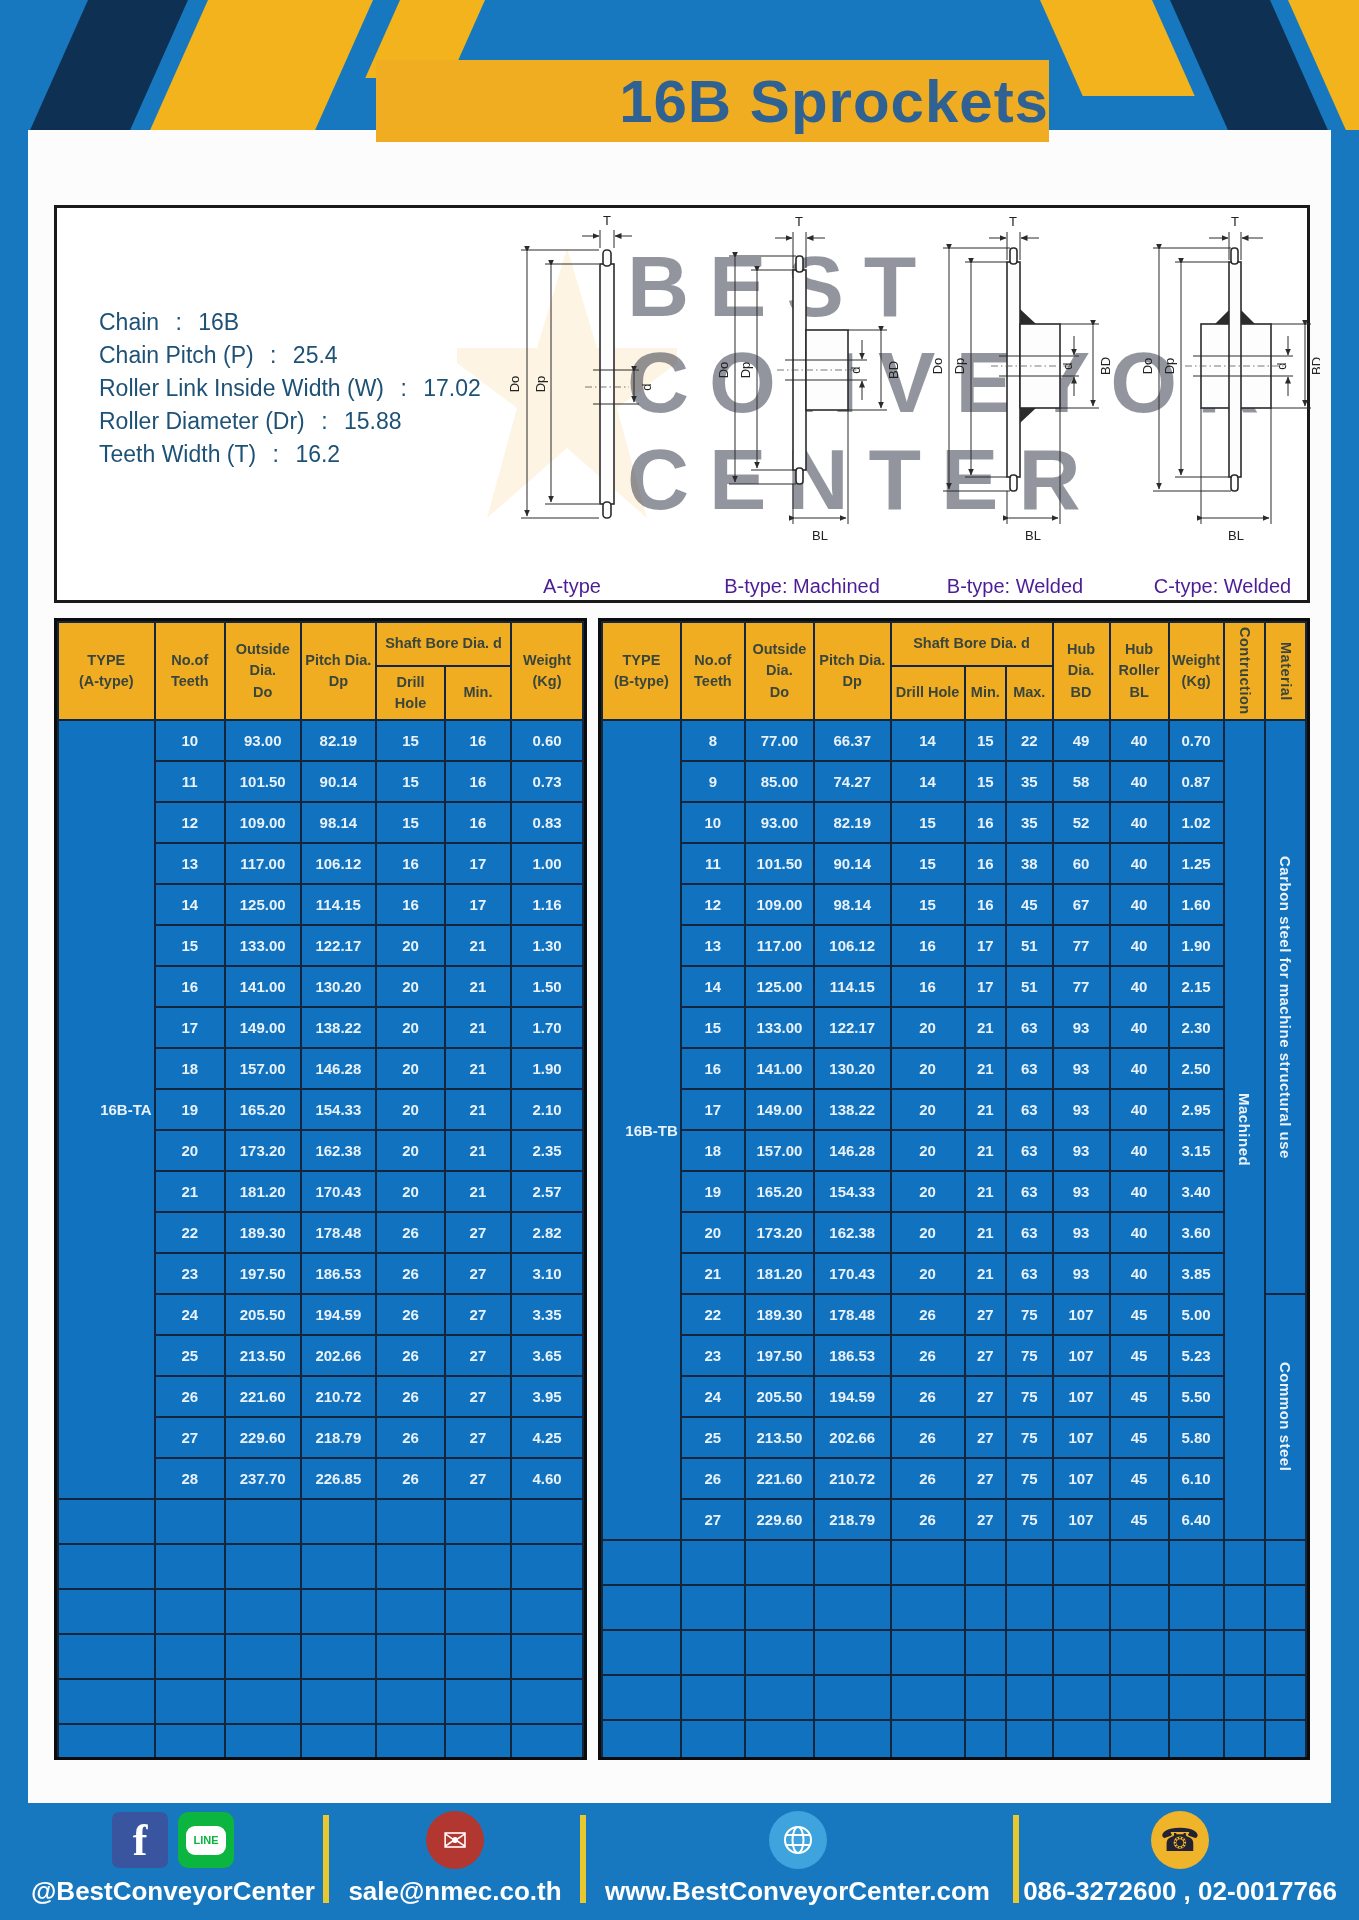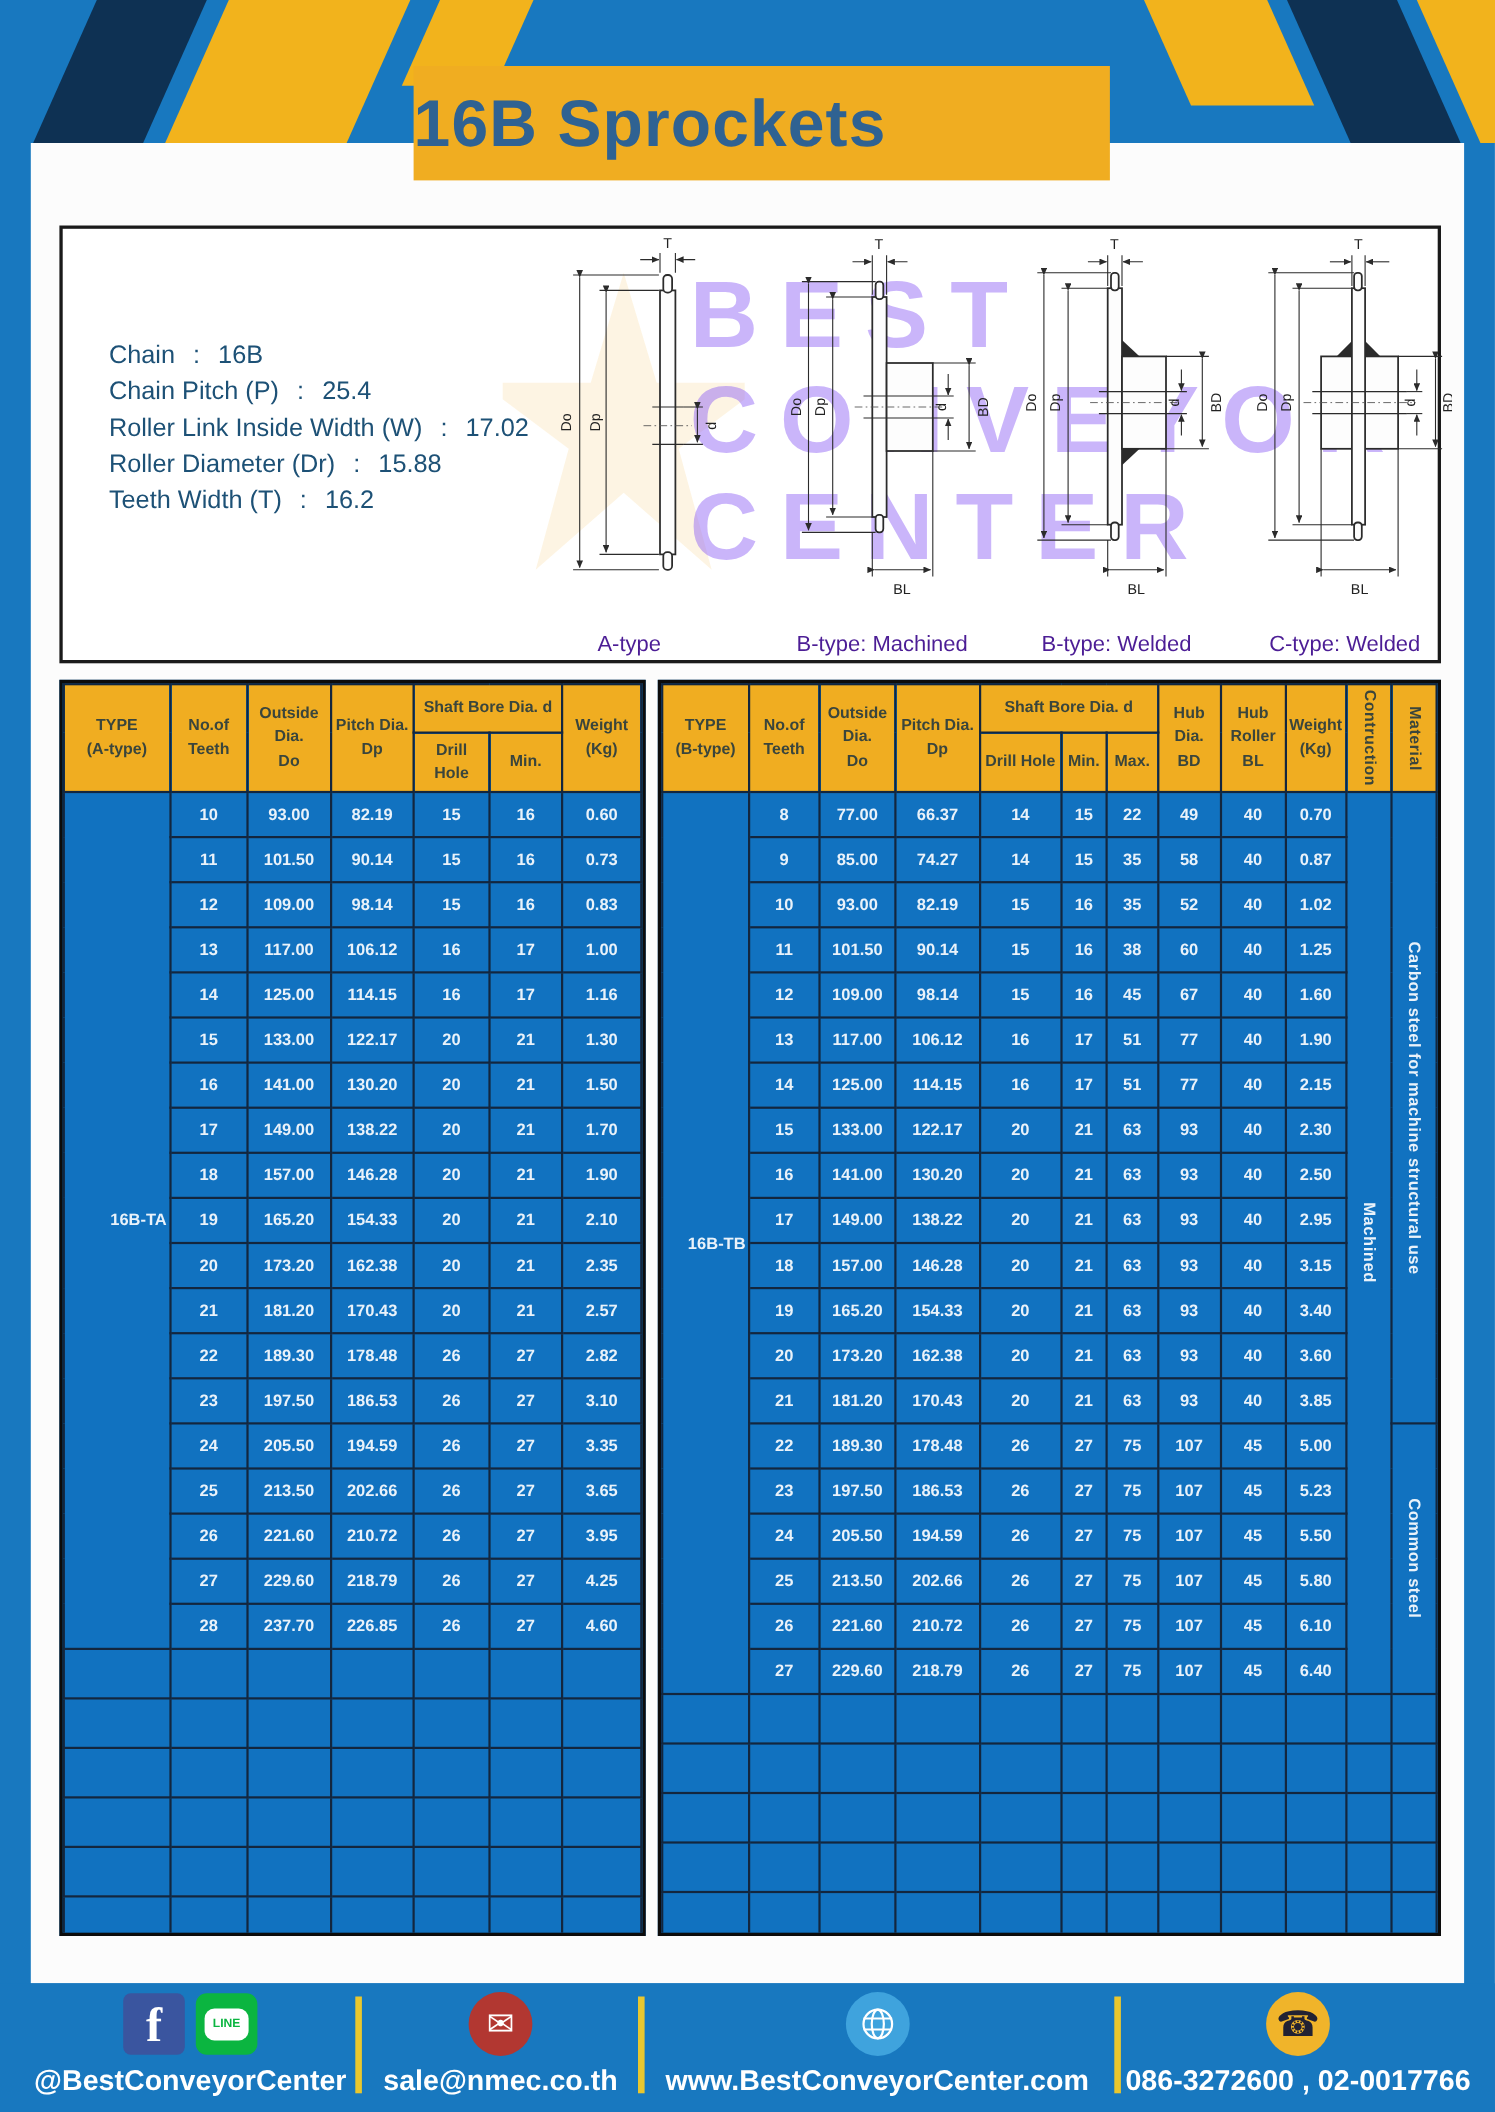--- a/index.html
+++ b/index.html
@@ -7,29 +7,29 @@
         font-family:"Liberation Sans",sans-serif;}
   
   .band{position:absolute;top:0;left:0;width:1359px;height:130px;background:#1878bf;overflow:hidden;}
   .hz{position:absolute;top:0;height:130px;}
   .sk-l{transform:skewX(-24deg);transform-origin:top;}
   .sk-r{transform:skewX(24deg);transform-origin:top;}
   .hz-dark{background:#0e3153;}
   .hz-yel{background:#f2b31c;}
   
   .content{position:absolute;left:28px;top:130px;width:1303px;height:1673px;background:#fcfcfc;}
-  .title-box{position:absolute;left:376px;top:60px;width:633px;height:104px;background:#f0ad21;
-             display:flex;align-items:center;justify-content:flex-start;}
+  .title-box{position:absolute;left:376px;top:60px;width:633px;height:82px;background:#f0ad21;
+             display:flex;align-items:center;justify-content:flex-end;padding-left:40px;}
   .title-box h1{margin:0;font-size:60px;font-weight:bold;color:#2f6292;letter-spacing:1px;}
   
   .panel{position:absolute;left:54px;top:205px;width:1256px;height:398px;background:#ffffff;
          border:3px solid #1a1a1a;box-sizing:border-box;}
   .wm{position:absolute;z-index:0;opacity:.32;pointer-events:none;}
   .wm-star{left:400px;top:30px;}
-  .wm-text{left:570px;top:30px;color:#8b5cf6;font-weight:bold;font-size:86px;letter-spacing:20px;
+  .wm-text{left:570px;top:30px;color:#0f172a;font-weight:bold;font-size:86px;letter-spacing:20px;
            line-height:1.12;opacity:.45;}
   .spec{position:absolute;left:42px;top:98px;z-index:1;}
   .spec-line{font-size:23px;font-weight:normal;color:#1d5176;line-height:33px;white-space:nowrap;}
   .spec-sep{padding:0 10px;}
   .draw{position:absolute;top:4px;height:386px;display:flex;flex-direction:column;align-items:center;z-index:1;}
   .draw .caption{margin-top:auto;font-size:20px;color:#4c1d95;}
   .d1{left:430px;width:170px;}
   .d2{left:640px;width:210px;}
   .d3{left:858px;width:200px;}
   .d4{left:1068px;width:195px;}

